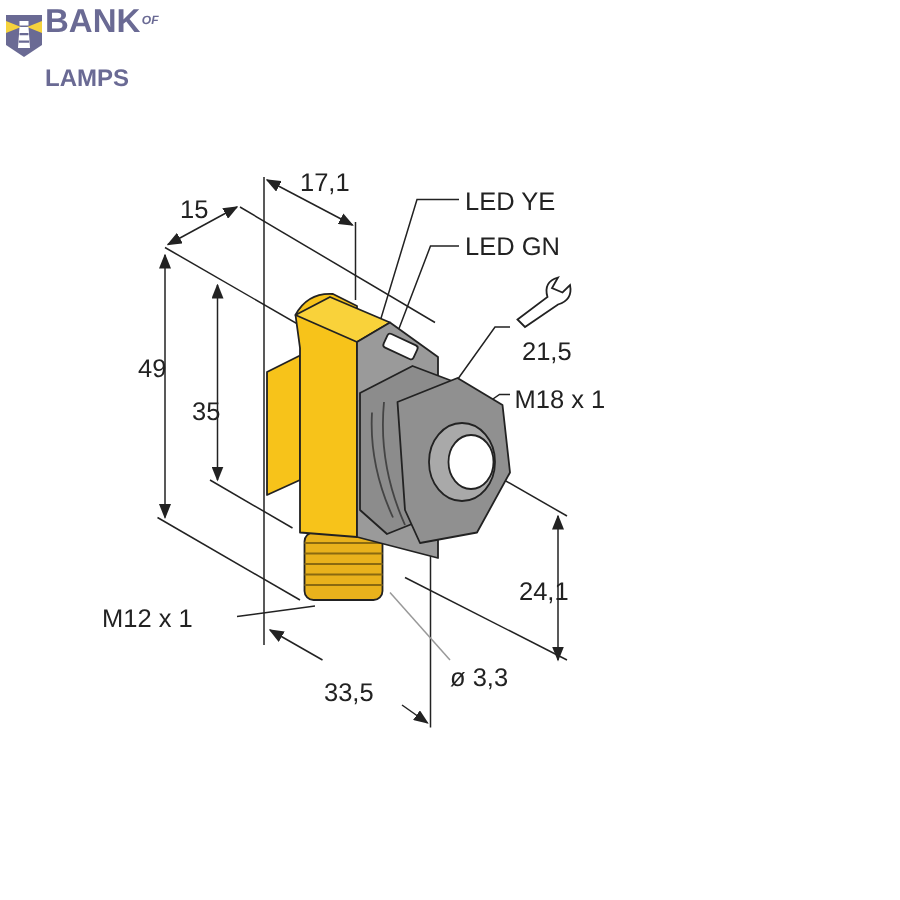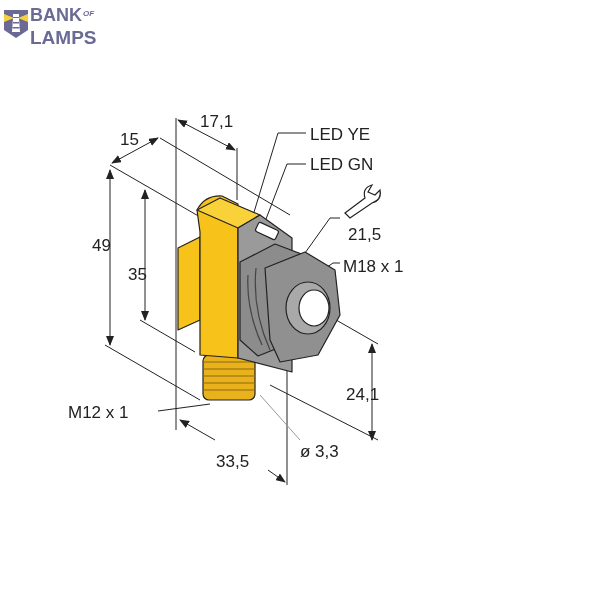--- a/index.html
+++ b/index.html
@@ -1,21 +1,21 @@
 <!DOCTYPE html>
 <html><head>
 <meta charset="utf-8">
 <style>
   html, body { margin: 0; padding: 0; background: #ffffff; }
   body { width: 600px; height: 600px; position: relative; overflow: hidden; font-family: "Liberation Sans", sans-serif; }
   .logo { position: absolute; left: 2px; top: 4px; width: 100px; height: 38px; }
   .logo-text { position: absolute; left: 28px; top: 2px; color: #6a6a94; font-weight: bold; line-height: 16px; font-family: "Liberation Sans", sans-serif; }
-  .logo-text .l1 { font-size: 18px; letter-spacing: 0px; }
+  .logo-text .l1 { font-size: 22px; letter-spacing: 0px; }
   .logo-text .of { font-size: 8px; vertical-align: 5px; margin-left: 1px; font-style: italic; }
-  .logo-text .l2 { font-size: 19px; display: block; margin-top: 6px; }
+  .logo-text .l2 { font-size: 16px; display: block; margin-top: 20px; }
   svg.drawing { position: absolute; left: 0; top: 0; }
   .lbl { font-family: "Liberation Sans", sans-serif; font-size: 17px; fill: #222222; }
 </style>
 </head>
 <body>
 
 <div class="logo">
   <svg width="28" height="36" viewBox="0 0 28 36" style="position:absolute;left:0;top:2px;">
     <path d="M2 4 L26 4 L26 24 L14 32 L2 24 Z" fill="#6a6a94"></path>
     <path d="M2 8 L12 12 L2 16 Z" fill="#f5d23c"></path>

